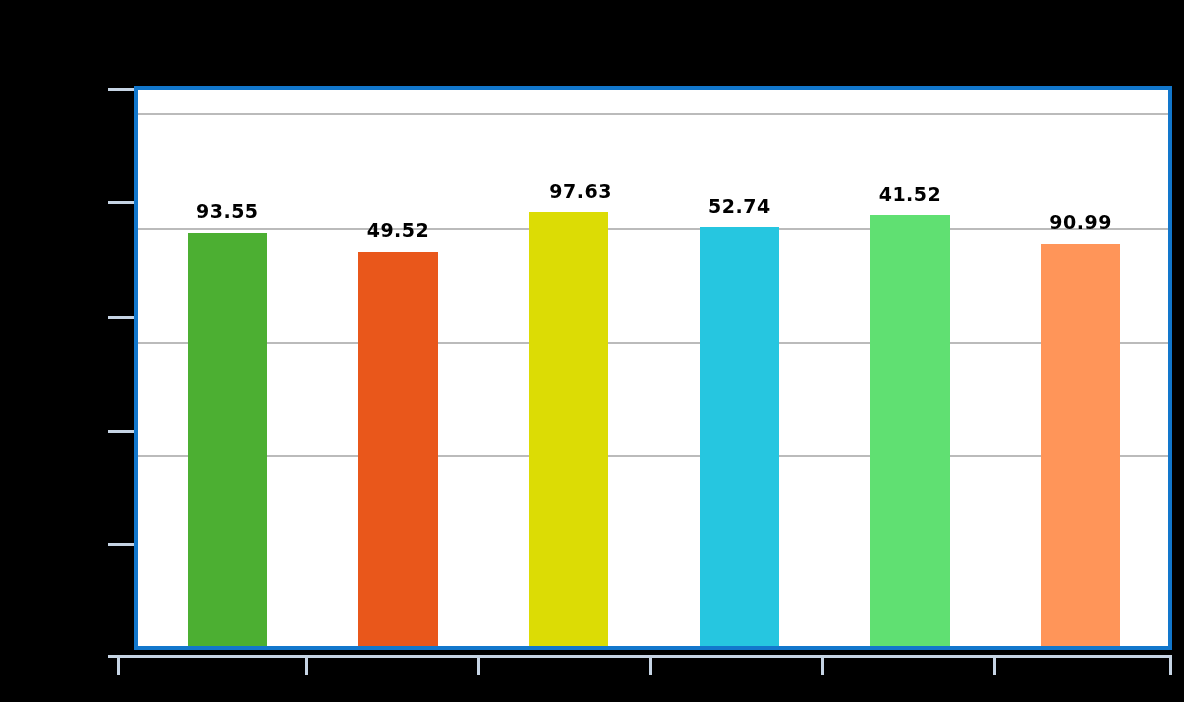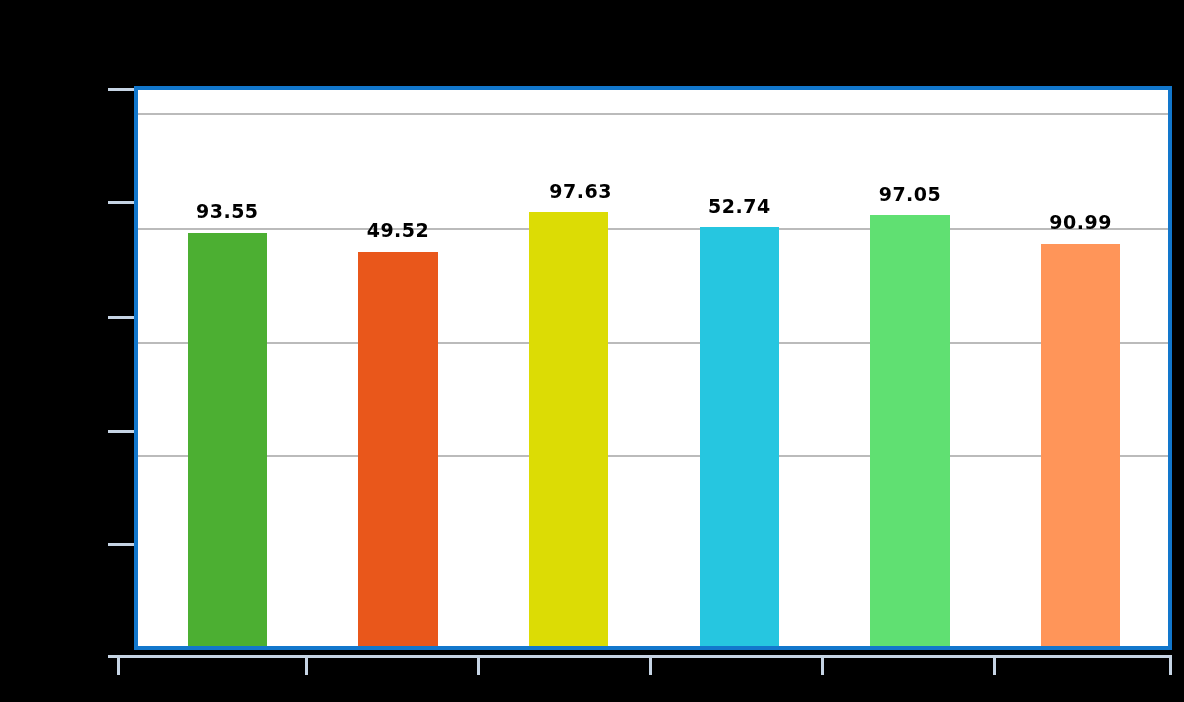--- a/index.html
+++ b/index.html
@@ -135,19 +135,19 @@
           <div class="bar" style="left: 37.955%; width: 7.71%; height: 78%; background: rgb(220, 220, 5);"></div>
           <div class="bar" style="left: 54.525%; width: 7.71%; height: 75.3%; background: rgb(38, 198, 224);"></div>
           <div class="bar" style="left: 71.095%; width: 7.71%; height: 77.5%; background: rgb(96, 224, 114);"></div>
           <div class="bar" style="left: 87.665%; width: 7.71%; height: 72.3%; background: rgb(255, 149, 89);"></div>
         </div>
       <div id="bar-labels">
           <div class="bar-label" style="left: 8.67%; bottom: 76.2%; text-align: center;">93.55</div>
           <div class="bar-label" style="left: 25.24%; bottom: 72.8%;">49.52</div>
           <div class="bar-label" style="left: 41.81%; bottom: 79.9%; margin-left: 12px;">97.63</div>
           <div class="bar-label" style="left: 58.38%; bottom: 77.2%;">52.74</div>
-          <div class="bar-label" style="left: 74.95%; bottom: 79.4%;">97.05</div>
+          <div class="bar-label" style="left: 74.95%; bottom: 79.4%;">41.52</div>
           <div class="bar-label" style="left: 91.52%; bottom: 74.2%; text-align: right;">90.99</div>
         </div>
     </div>
   </div>
 
 </div>
 
 </body></html>

